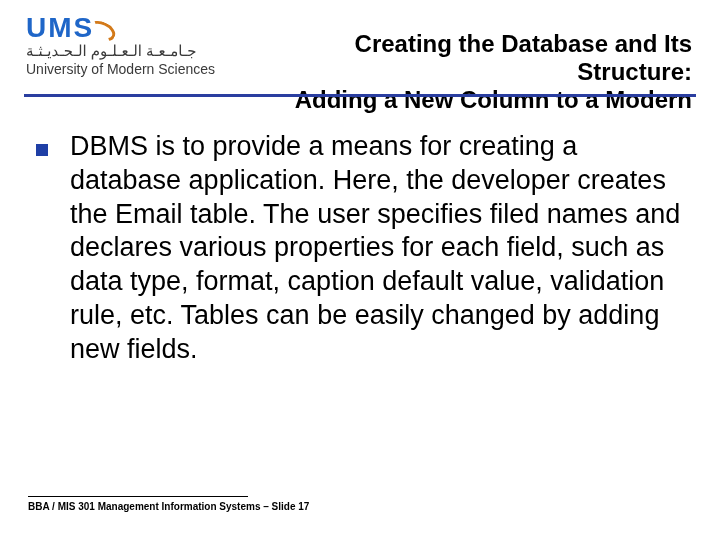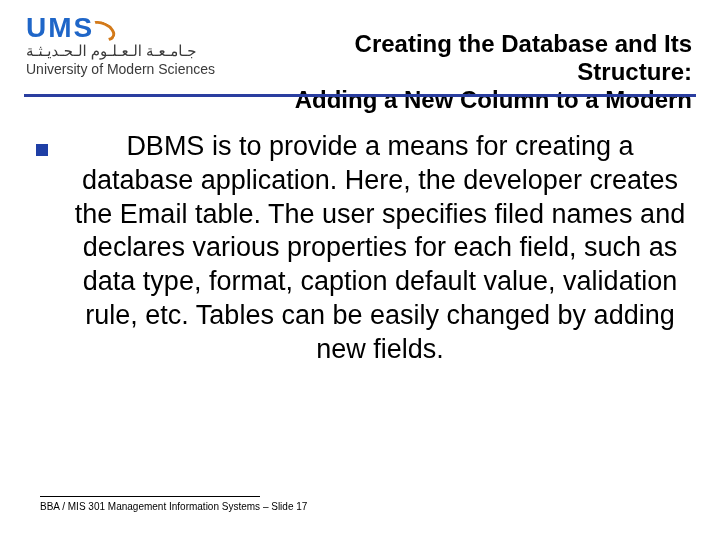--- a/index.html
+++ b/index.html
@@ -89,41 +89,41 @@
   }
   .body {
     position: absolute;
     left: 36px;
     right: 30px;
     top: 130px;
   }
   .bullet-row {
     display: flex;
     align-items: flex-start;
-    text-align: center;
   }
   .bullet-marker {
     flex: 0 0 auto;
     width: 12px;
     height: 12px;
     background: #1f3fa6;
     margin-top: 14px;
     margin-right: 22px;
   }
   .bullet-text {
     font-size: 27px;
     line-height: 1.25;
     color: #000;
     font-family: Arial, Helvetica, sans-serif;
   }
   .footer {
     position: absolute;
-    left: 40px;
+    left: 28px;
     bottom: 28px;
     right: 40px;
+    font-weight: bold;
   }
   .footer-rule {
     width: 220px;
     height: 1px;
     background: #000;
     margin-bottom: 4px;
   }
   .footer-text {
     font-size: 10px;
     color: #000;

